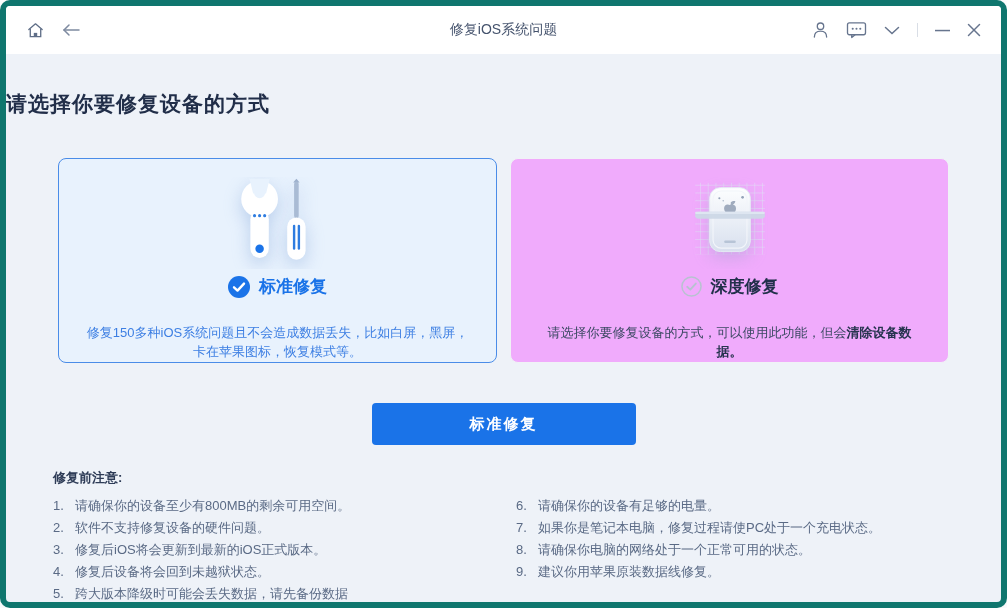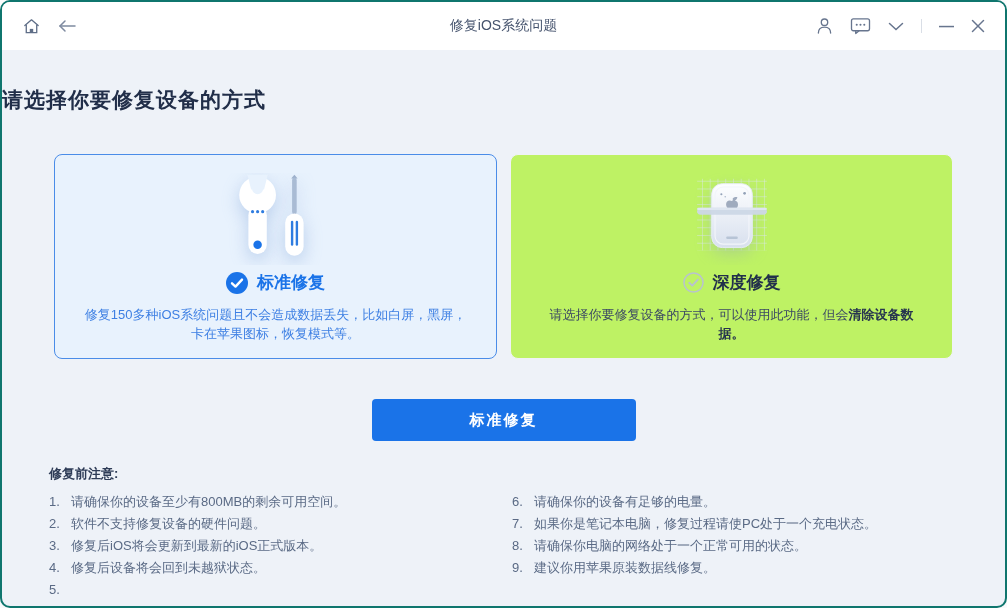--- a/index.html
+++ b/index.html
@@ -1,19 +1,19 @@
 <!DOCTYPE html>
 <html><head>
 <meta charset="utf-8">
 <style>
   * { margin:0; padding:0; box-sizing:border-box; }
   html,body { background:#fff; font-family:"Liberation Sans","DejaVu Sans",sans-serif; }
   .window {
     width:1007px; height:608px; background:#eef2f8;
-    border:2px solid #0f766e; border-radius:10px; overflow:hidden;
+    border:6px solid #0f766e; border-radius:10px; overflow:hidden;
     box-shadow:0 2px 10px rgba(150,165,190,.18);
   }
   
   .titlebar {
     height:48px; background:#fff; display:flex; align-items:center;
     padding:0 20px; position:relative;
   }
   .tb-left { display:flex; align-items:center; gap:16px; }
   .tb-title {
     position:absolute; left:0; right:0; text-align:center;
@@ -23,30 +23,30 @@
   .tb-btn { display:flex; align-items:center; justify-content:center; cursor:pointer; color:#67758e; }
   .tb-sep { width:1px; height:14px; background:#d9dee6; }
   
   .heading {
     margin-top:36px; text-align:left; font-size:21px; font-weight:700;
     color:#212e49; letter-spacing:1px;
   }
   
   .cards { display:flex; gap:13px; margin:40px 52px 0; }
   .card {
-    flex:1; height:205px; border-radius:8px; background:#bef264;
+    flex:1; height:205px; border-radius:8px; background:#f0abfc;
     border:1px solid #f0f2f6; display:flex; flex-direction:column; align-items:center;
   }
   .card.selected { background:#e8f2fd; border:1px solid #4a8ce8; }
   .card-icon { height:96px; margin-top:16px; display:flex; align-items:center; justify-content:center; }
   .card-titlerow { display:flex; align-items:center; gap:9px; margin-top:4px; }
   .card-title { font-size:17px; font-weight:700; color:#22304b; }
   .card.selected .card-title { color:#1a73e8; }
   .card-desc {
-    margin-top:11px; width:88%; text-align:center; font-size:13px;
+    margin-top:25px; width:88%; text-align:center; font-size:13px;
     line-height:19px; color:#3c4963;
   }
   .card.selected .card-desc { color:#3d7fe3; }
   .card-desc b { color:#27344f; }
   
   .btn-row { text-align:center; margin-top:40px; }
   .action-btn {
     width:264px; height:42px; background:#1a73e8; color:#fff; border:none;
     border-radius:4px; font-size:15px; font-weight:700; letter-spacing:2px;
     cursor:pointer; font-family:inherit;
@@ -215,20 +215,21 @@
         <div class="note-item">
             <span class="note-num">3.</span>
             <span>修复后iOS将会更新到最新的iOS正式版本。</span>
           </div>
         <div class="note-item">
             <span class="note-num">4.</span>
             <span>修复后设备将会回到未越狱状态。</span>
           </div>
         <div class="note-item">
             <span class="note-num">5.</span>
+            <span>跨大版本降级时可能会丢失数据，请先备份数据</span>
           </div>
       </div>
       <div class="notes-col-right">
         <div class="note-item">
             <span class="note-num">6.</span>
             <span>请确保你的设备有足够的电量。</span>
           </div>
         <div class="note-item">
             <span class="note-num">7.</span>
             <span>如果你是笔记本电脑，修复过程请使PC处于一个充电状态。</span>

